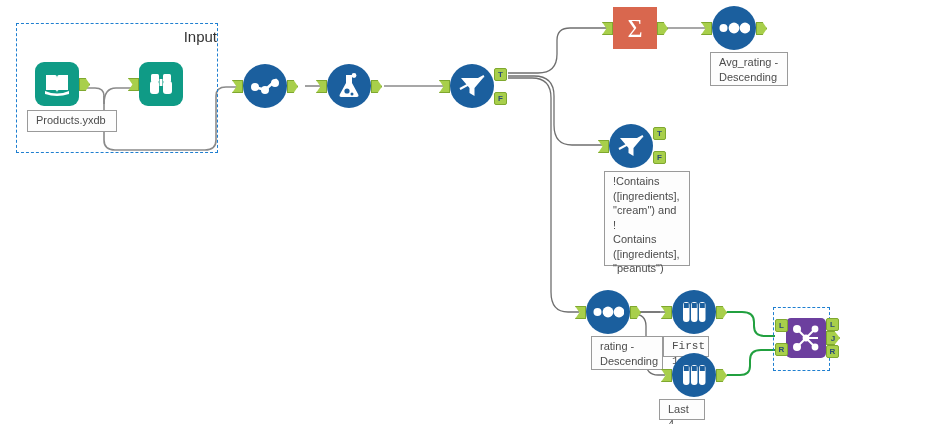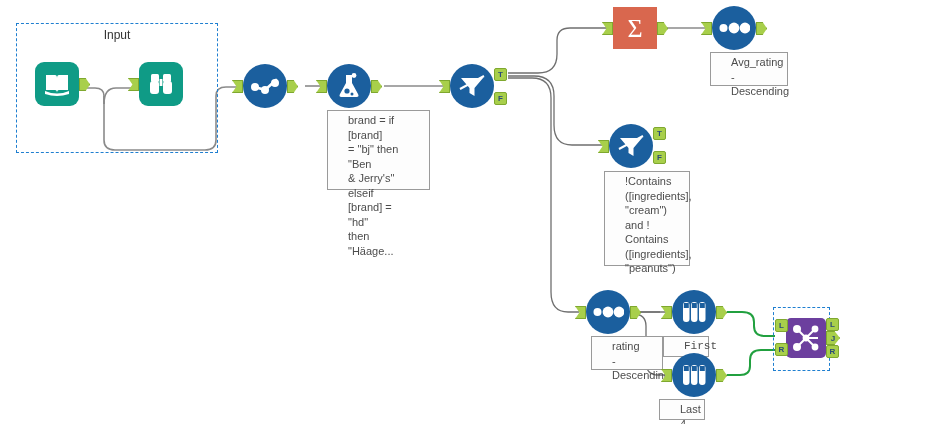--- a/index.html
+++ b/index.html
@@ -15,22 +15,22 @@
 
   
   .container-box{
     position:absolute;
     border:1px dashed #1f7fd0;
     background:transparent;
   }
   .container-title{
     position:absolute;
     width:100%;
-    text-align:center;
-    font-size:12px;
+    text-align:right;
+    font-size:15px;
     color:#333;
     top:4px;
   }
 
   
   .node{position:absolute;}
   .node-circle{
     width:44px;height:44px;border-radius:50%;
     background:#1b5f9e;
     display:flex;align-items:center;justify-content:center;
@@ -84,21 +84,21 @@
   }
 
   
   .anno{
     position:absolute;
     border:1px solid #9a9a9a;
     background:#fdfdfd;
     color:#4c4c4c;
     font-size:11px;
     line-height:14.5px;
-    padding:2px 20px;
+    padding:2px 8px;
     box-sizing:border-box;
     white-space:pre-line;
     font-family:"Liberation Sans", sans-serif;
   }
 
   
   .sel-box{
     position:absolute;
     border:1px dashed #1f7fd0;
     background:transparent;
@@ -146,20 +146,21 @@
   <div class="node" style="left:35px;top:62px;">
     <div class="node-rounded">
       <svg width="28" height="26" viewBox="0 0 28 26">
         <path d="M3 4 H12 Q14 4 14 7 V22 Q14 19 12 19 H3 Z" fill="#ffffff"></path>
         <path d="M25 4 H16 Q14 4 14 7 V22 Q14 19 16 19 H25 Z" fill="#ffffff"></path>
         <path d="M2 20 Q14 25 26 20 L26 23 Q14 27 2 23 Z" fill="#ffffff"></path>
       </svg>
     </div>
     <div class="port out" style="left:44px;top:16px;"></div>
   </div>
+  <div class="anno" style="left:27px;top:110px;width:90px;height:22px;">Products.yxdb</div>
 
   <div class="node" style="left:139px;top:62px;">
     <div class="port in" style="left:-11px;top:16px;"></div>
     <div class="node-rounded">
       <svg width="28" height="26" viewBox="0 0 28 26">
         <rect x="4" y="3" width="8" height="8" rx="1.5" fill="#ffffff"></rect>
         <rect x="16" y="3" width="8" height="8" rx="1.5" fill="#ffffff"></rect>
         <rect x="3" y="10" width="9" height="13" rx="3" fill="#ffffff"></rect>
         <rect x="16" y="10" width="9" height="13" rx="3" fill="#ffffff"></rect>
         <rect x="12.6" y="8" width="2.8" height="7" fill="#ffffff"></rect>
@@ -185,25 +186,20 @@
     <div class="node-circle">
       <svg width="26" height="28" viewBox="0 0 26 28">
         <path d="M10 3 H16 V11 L22 22 Q23.5 25 20.5 25 H5.5 Q2.5 25 4 22 L10 11 Z" fill="#ffffff"></path>
         <circle cx="11" cy="19" r="2.6" fill="#1b5f9e"></circle>
         <circle cx="16" cy="22" r="1.5" fill="#1b5f9e"></circle>
         <circle cx="18" cy="3.5" r="2.4" fill="#ffffff"></circle>
       </svg>
     </div>
     <div class="port out" style="left:44px;top:16px;"></div>
   </div>
-  <div class="anno" style="left:327px;top:110px;width:103px;height:80px;">brand = if [brand]
-= "bj" then "Ben
-&amp; Jerry's" elseif
-[brand] = "hd"
-then "Häage...</div>
 
   <div class="node" style="left:450px;top:64px;">
     <div class="port in" style="left:-11px;top:16px;"></div>
     <div class="node-circle">
       <svg width="30" height="26" viewBox="0 0 30 26">
         <path d="M4 5 H26 L17.5 15 V23 L12.5 20 V15 Z" fill="#ffffff"></path>
         <path d="M3 16 L27 3" stroke="#ffffff" stroke-width="2" fill="none"></path>
       </svg>
     </div>
     <div class="port lbl" style="left:44px;top:4px;">T</div>

